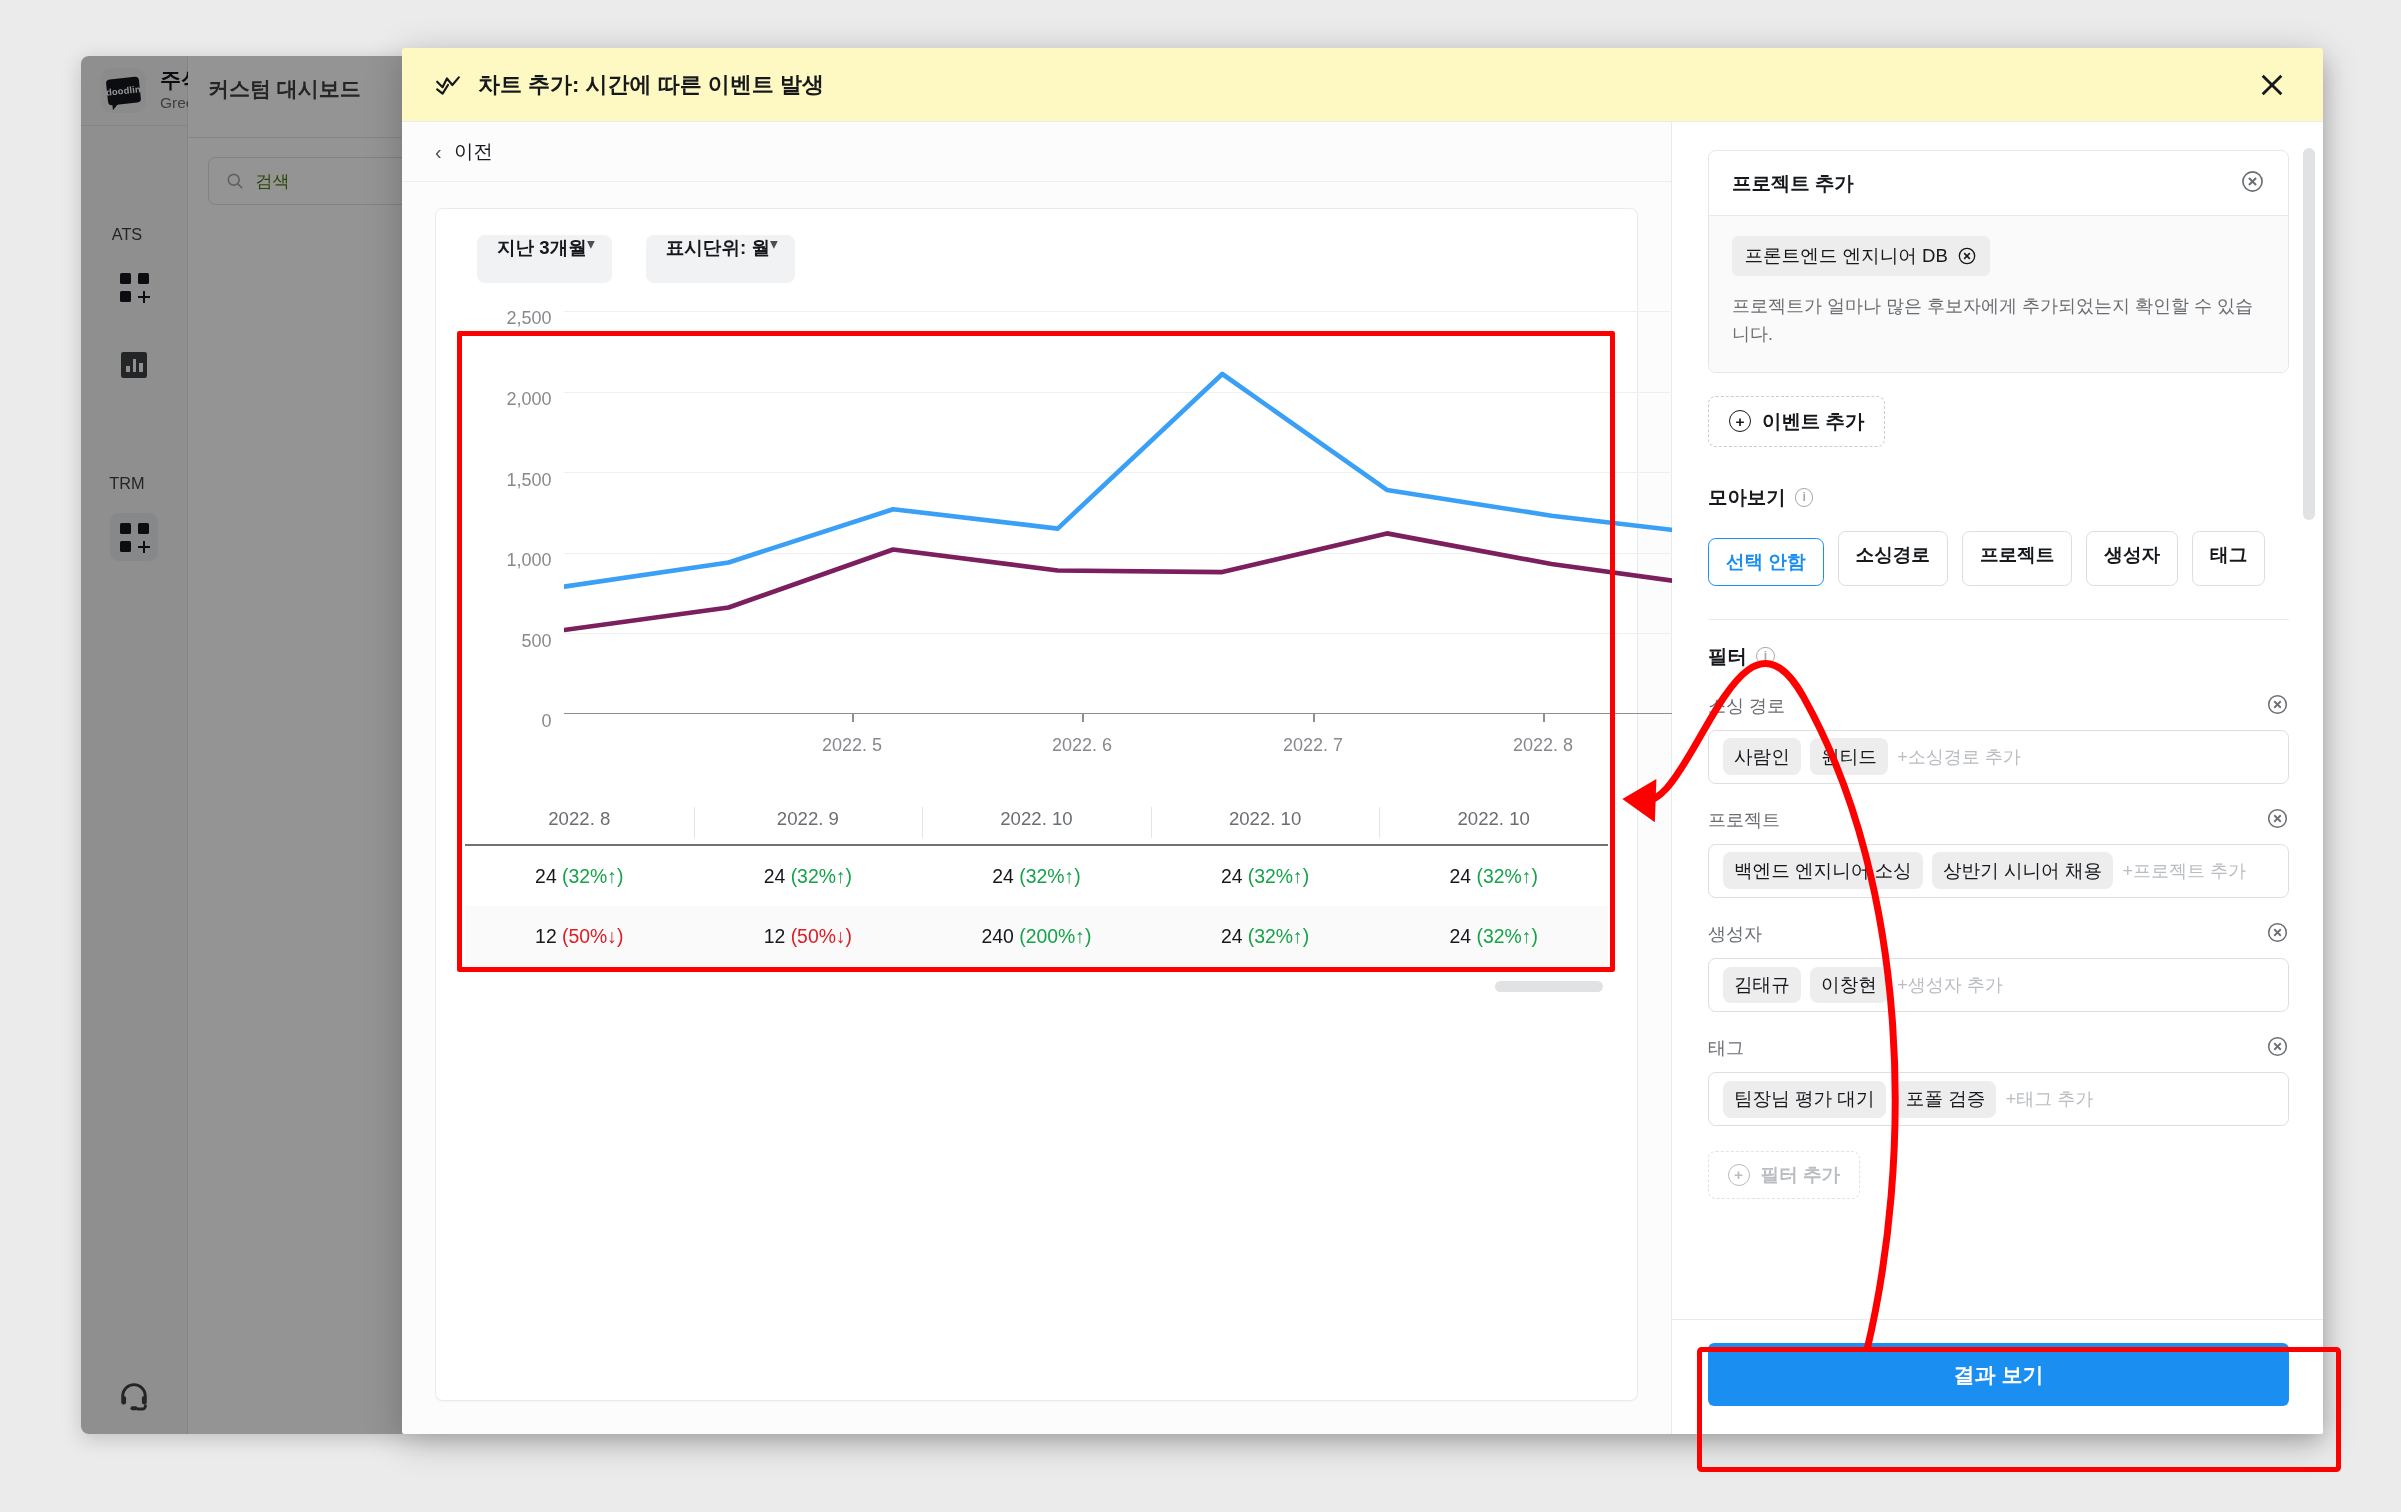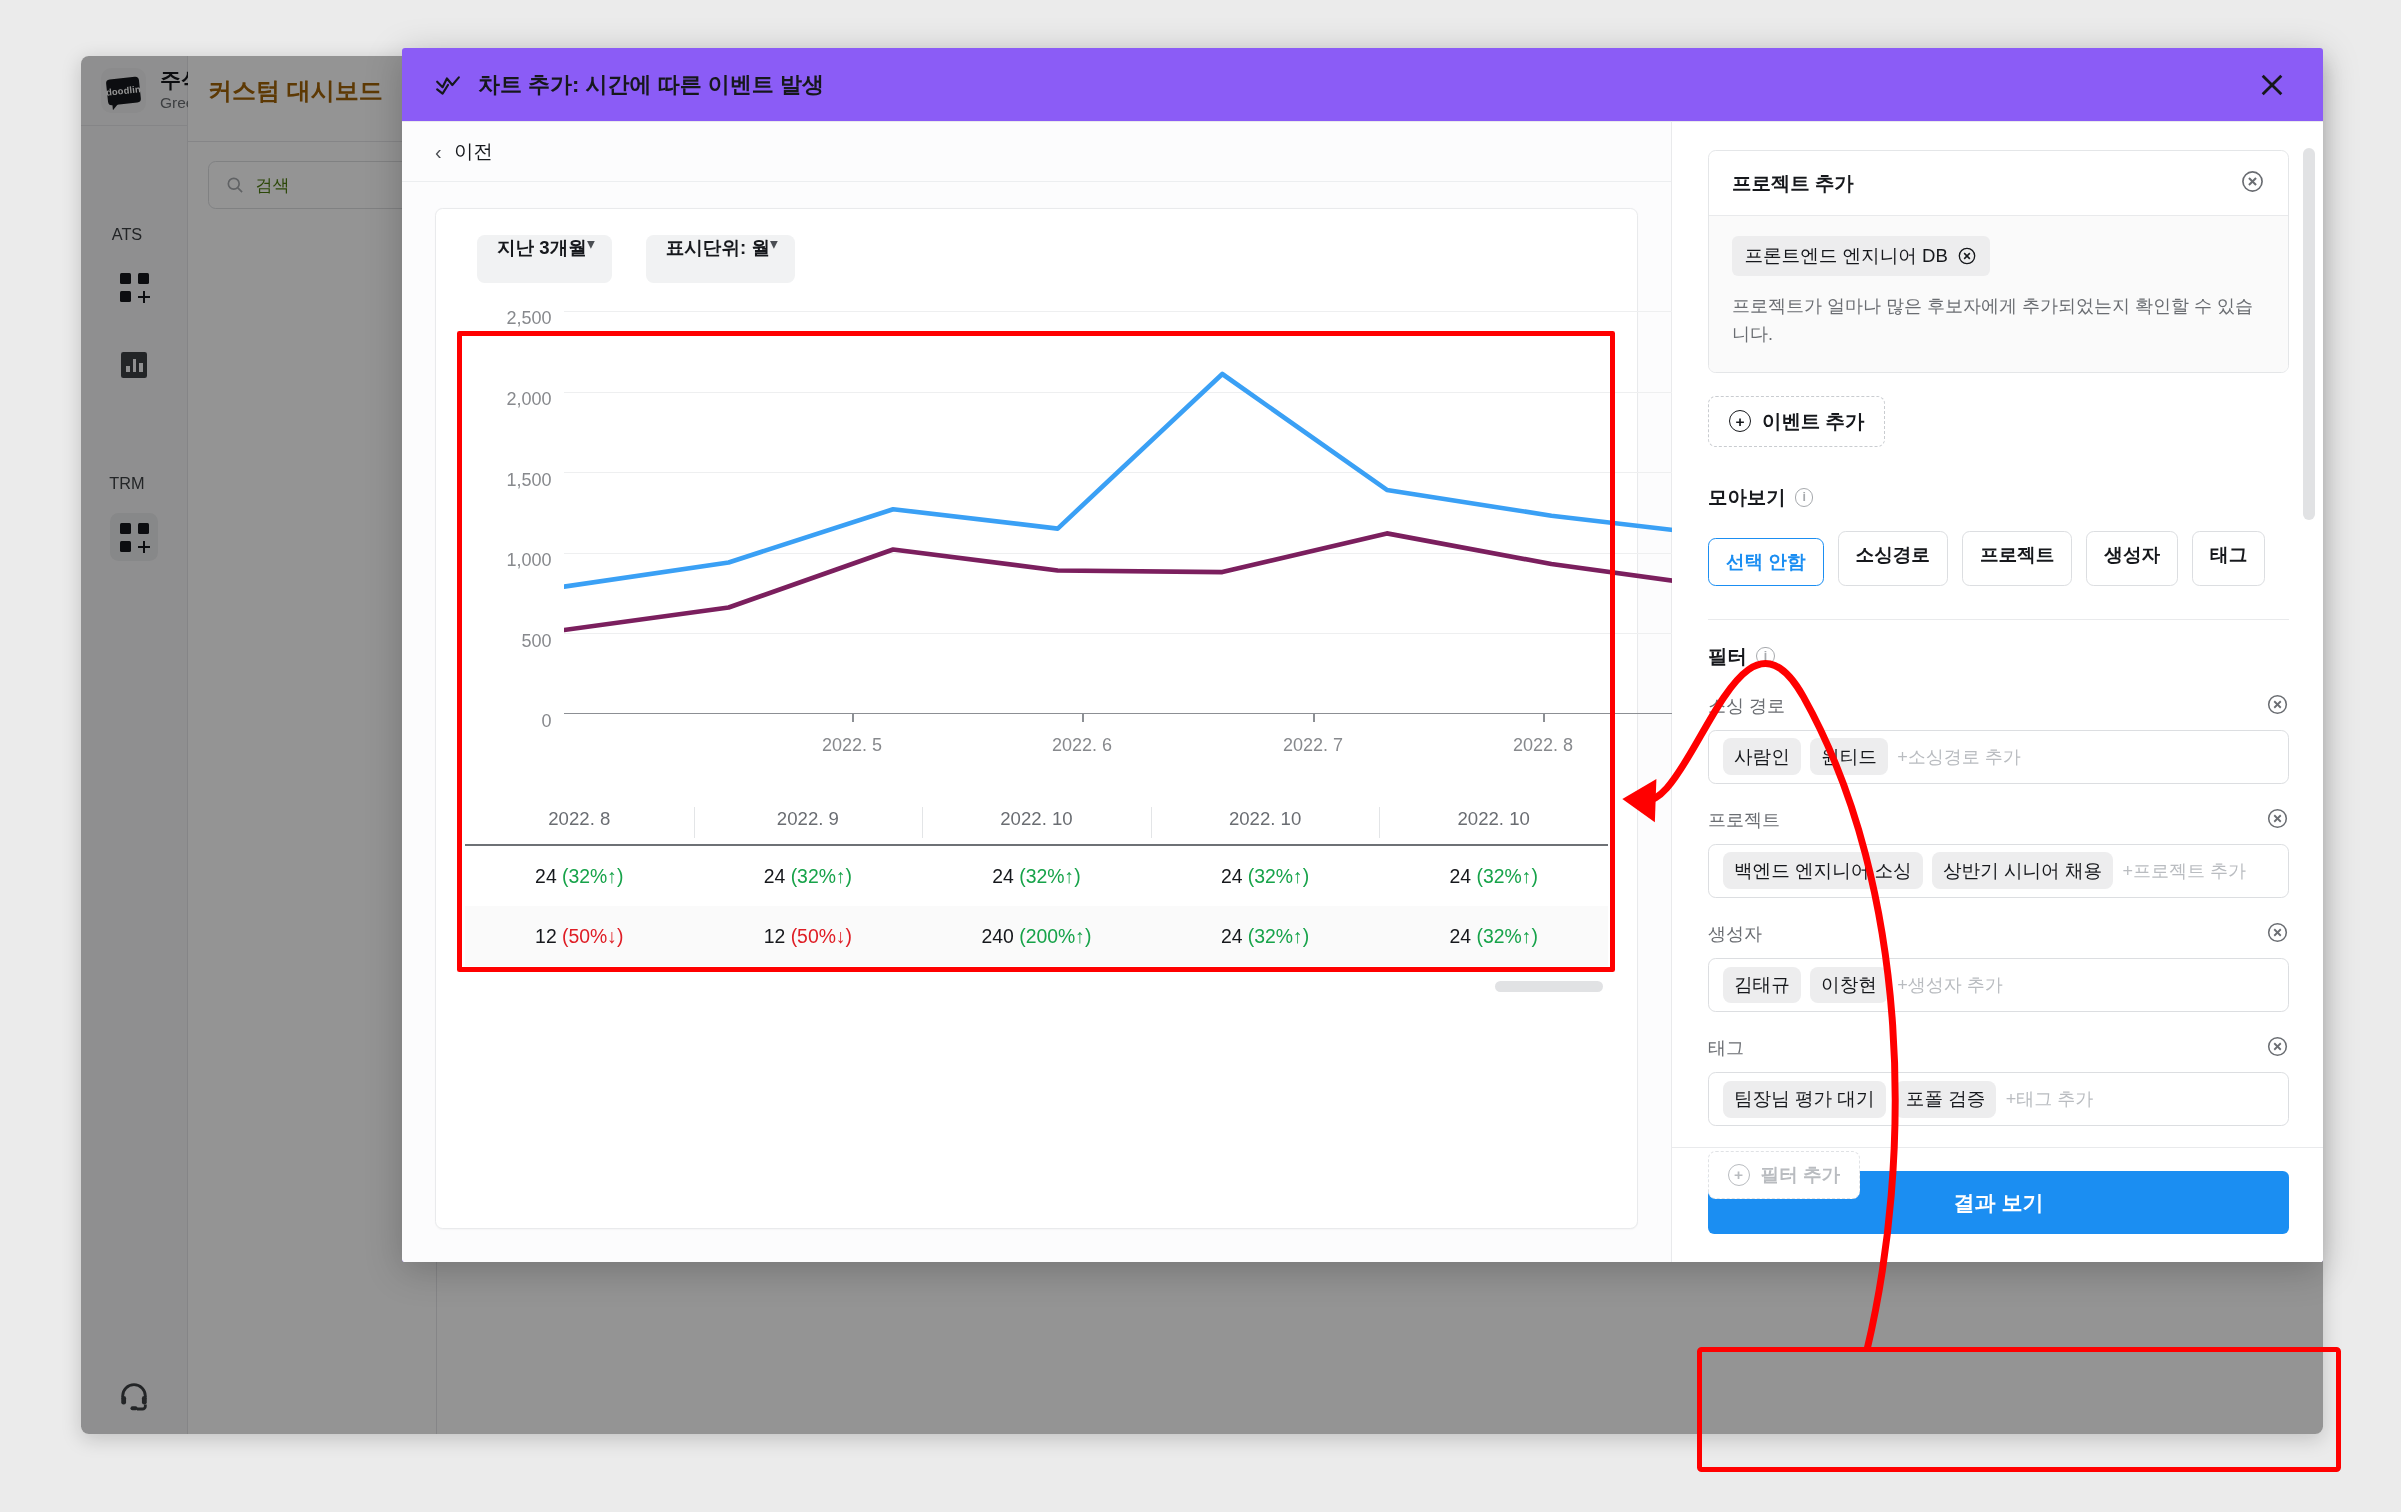--- a/index.html
+++ b/index.html
@@ -72,32 +72,32 @@
   .barsicon{ width:26px;height:26px;background:#3d4044;border-radius:2.3px;position:relative;}
   .barsicon i{position:absolute;bottom:6.2px;width:3.9px;background:#f7f7f8;}
   .barsicon i:nth-child(1){left:5.4px;height:6.2px;}
   .barsicon i:nth-child(2){left:11.6px;height:13px;}
   .barsicon i:nth-child(3){left:18px;height:9.3px;}
 
   .app-secondcol{
     position:absolute; left:107px; top:0; width:249px; height:100%;
     border-right:0.8px solid #e6e6e8; background:#fff;
   }
-  .sec-title{ padding:18.6px 20px 0; font-size:24px; font-weight:700; color:#a16207;}
+  .sec-title{ padding:18.6px 20px 0; font-size:21px; font-weight:700; color:#404040;}
   .sec-divider{ margin-top:34px; height:0.8px; background:#e6e6e8;}
   .sec-search{
     margin:20px; height:48px; border:0.8px solid #dcdee1; border-radius:7.7px;
     display:flex; align-items:center; gap:11px; padding:0 15.5px;
   }
   .sec-search .ph{ font-size:17px; color:#4d7c0f;}
 
   
   #modal{
-    position:absolute; left:402px; top:48px; width:1921px; height:1214px;
-    background:#8b5cf6; border-radius:3.1px; overflow:hidden;
+    position:absolute; left:402px; top:48px; width:1921px; height:1386px;
+    background:#fef9c3; border-radius:3.1px; overflow:hidden;
     box-shadow:0 7.7px 37px rgba(0,0,0,.22);
     display:flex; flex-direction:column;
   }
   .modal-head{
     height:74px; flex:0 0 auto; border-bottom:0.8px solid #e9eaec;
     display:flex; align-items:center; padding:0 33px; gap:17px;
   }
   .modal-title{ font-size:22px; font-weight:700; color:#16181c;}
   .modal-close{ margin-left:auto; cursor:pointer; width:37px;height:37px;
     display:flex;align-items:center;justify-content:center;}

